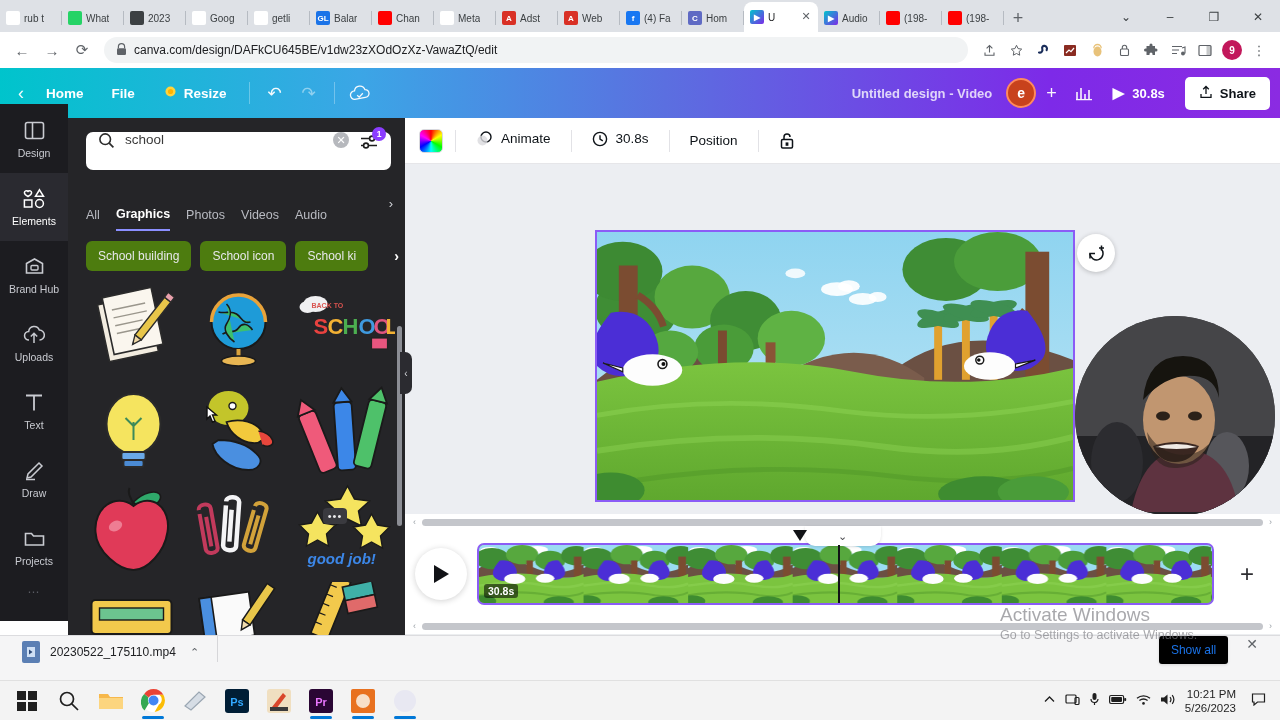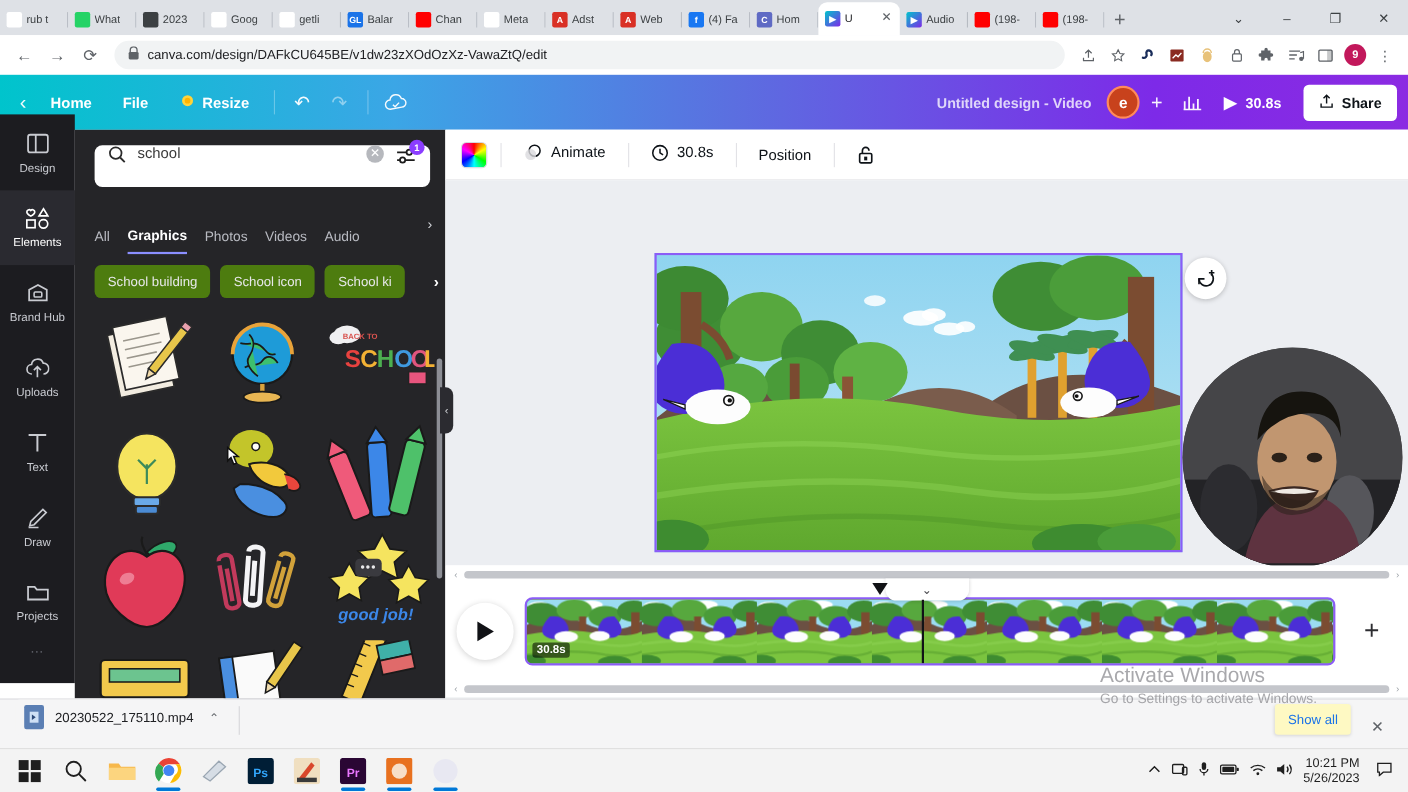--- a/index.html
+++ b/index.html
@@ -299,37 +299,37 @@
     position: absolute; left: 1000px; top: 604px; width: 270px;
     color: #7b7b80; opacity: .65; z-index: 9; pointer-events: none;
   }
   .wm1 { font-size: 19px; line-height: 22px; }
   .wm2 { font-size: 12.5px; line-height: 18px; }
 
   
   .dlbar {
     position: absolute; left: 0; top: 635px; width: 1280px; height: 45px;
     background: #f5f5f6; border-top: 1px solid #dcdcdf;
-    display: flex; align-items: flex-end; padding: 12px 14px; gap: 10px;
+    display: flex; align-items: flex-start; padding: 0 14px; gap: 10px;
   }
   .dl-chip {
     display: flex; align-items: center; gap: 10px; background: #f5f5f6;
     padding: 5px 8px; border-radius: 4px;
   }
   .dl-ico {
     width: 18px; height: 22px; background: #5b7fb4; border-radius: 2px;
     color: #fff; font-size: 8px; display: flex; align-items: center;
     justify-content: center;
   }
   .dl-name { font-size: 12px; color: #202124; }
   .dl-caret { color: #5f6368; font-size: 11px; margin-left: 4px; }
   .dl-sep { width: 1px; height: 26px; background: #d6d6d9; }
   .dl-spacer { flex: 1 1 auto; }
   .showall {
-    font-size: 12px; color: #1a73e8; background: #fef9c3; padding: 7px 12px;
+    font-size: 12px; color: #1a73e8; background: #000000; padding: 7px 12px;
     border-radius: 3px; box-shadow: 0 1px 3px rgba(0,0,0,.12);
   }
   .dl-close { color: #5f6368; font-size: 14px; padding: 0 8px; }
 
   
   .taskbar {
     position: absolute; left: 0; top: 680px; width: 1280px; height: 40px;
     background: #f3f3f3; display: flex; align-items: center; padding: 0 6px;
     border-top: 1px solid #e0e0e0;
   }

